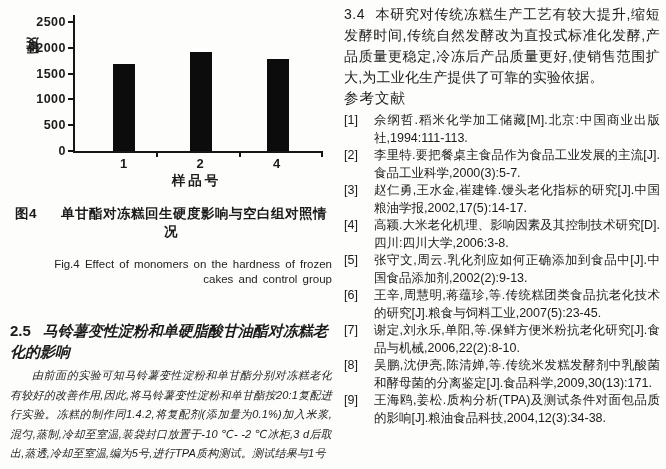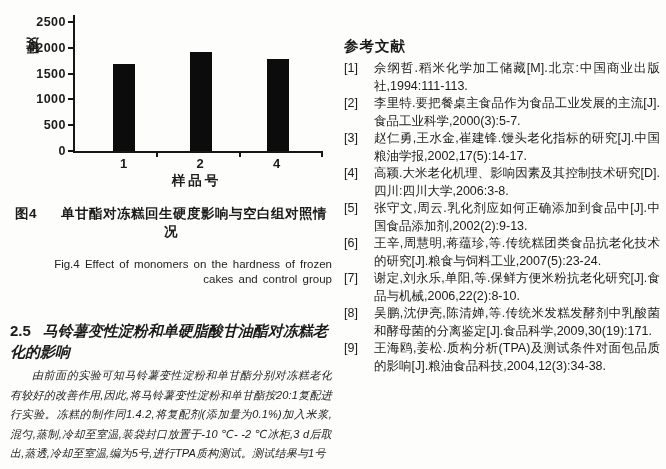--- a/index.html
+++ b/index.html
@@ -52,21 +52,21 @@
   .body-para-left{
     margin:4px 0 0 0; font-size:11px; line-height:19.5px; font-style:italic;
     text-align:justify; text-indent:2em; letter-spacing:.2px;
   }
 
   
   .body-para-right{
     margin:0; font-size:14px; line-height:21px; text-align:justify; letter-spacing:.2px;
   }
   .body-para-right .sec-num{margin-right:10px; letter-spacing:.5px;}
-  .ref-header{margin-top:33px; font-size:14.5px; font-weight:bold; letter-spacing:1px;}
+  .ref-header{margin-top:1px; font-size:14.5px; font-weight:normal; letter-spacing:1px;}
   .ref-list{margin-top:4px;}
   .ref-item{display:flex; font-size:12.5px; line-height:17.5px; text-align:justify;}
   .ref-label{flex:0 0 22px; margin-right:8px; white-space:nowrap;}
   .ref-text{flex:1;}
 </style>
 </head>
 <body>
 
 <div class="page">
 
@@ -110,20 +110,23 @@
 
     <div class="section-heading">
       <span class="sec-num">2.5</span><span>马铃薯变性淀粉和单硬脂酸甘油酯对冻糕老化的影响</span>
     </div>
 
     <p class="body-para-left">由前面的实验可知马铃薯变性淀粉和单甘酯分别对冻糕老化有较好的改善作用,因此,将马铃薯变性淀粉和单甘酯按20:1复配进行实验。冻糕的制作同1.4.2,将复配剂(添加量为0.1%)加入米浆,混匀,蒸制,冷却至室温,装袋封口放置于-10 ℃- -2 ℃冰柜,3 d后取出,蒸透,冷却至室温,编为5号,进行TPA质构测试。测试结果与1号</p>
   </div>
 
   <div class="col-right">
 
+    <p class="body-para-right">
+      <span class="sec-num">3.4</span><span>本研究对传统冻糕生产工艺有较大提升,缩短发酵时间,传统自然发酵改为直投式标准化发酵,产品质量更稳定,冷冻后产品质量更好,使销售范围扩大,为工业化生产提供了可靠的实验依据。</span>
+    </p>
 
     <div class="ref-header">参考文献</div>
 
     <div class="ref-list">
         <div class="ref-item">
           <span class="ref-label">[1]</span>
           <span class="ref-text">佘纲哲.稻米化学加工储藏[M].北京:中国商业出版社,1994:111-113.</span>
         </div>
         <div class="ref-item">
           <span class="ref-label">[2]</span>
@@ -136,29 +139,29 @@
         <div class="ref-item">
           <span class="ref-label">[4]</span>
           <span class="ref-text">高颖.大米老化机理、影响因素及其控制技术研究[D].四川:四川大学,2006:3-8.</span>
         </div>
         <div class="ref-item">
           <span class="ref-label">[5]</span>
           <span class="ref-text">张守文,周云.乳化剂应如何正确添加到食品中[J].中国食品添加剂,2002(2):9-13.</span>
         </div>
         <div class="ref-item">
           <span class="ref-label">[6]</span>
-          <span class="ref-text">王辛,周慧明,蒋蕴珍,等.传统糕团类食品抗老化技术的研究[J].粮食与饲料工业,2007(5):23-24.</span>
+          <span class="ref-text">王辛,周慧明,蒋蕴珍,等.传统糕团类食品抗老化技术的研究[J].粮食与饲料工业,2007(5):23-45.</span>
         </div>
         <div class="ref-item">
           <span class="ref-label">[7]</span>
           <span class="ref-text">谢定,刘永乐,单阳,等.保鲜方便米粉抗老化研究[J].食品与机械,2006,22(2):8-10.</span>
         </div>
         <div class="ref-item">
           <span class="ref-label">[8]</span>
-          <span class="ref-text">吴鹏,沈伊亮,陈清婵,等.传统米发糕发酵剂中乳酸菌和酵母菌的分离鉴定[J].食品科学,2009,30(19):171.</span>
+          <span class="ref-text">吴鹏,沈伊亮,陈清婵,等.传统米发糕发酵剂中乳酸菌和酵母菌的分离鉴定[J].食品科学,2009,30(13):171.</span>
         </div>
         <div class="ref-item">
           <span class="ref-label">[9]</span>
           <span class="ref-text">王海鸥,姜松.质构分析(TPA)及测试条件对面包品质的影响[J].粮油食品科技,2004,12(3):34-38.</span>
         </div>
       </div>
   </div>
 
 </div>
 

